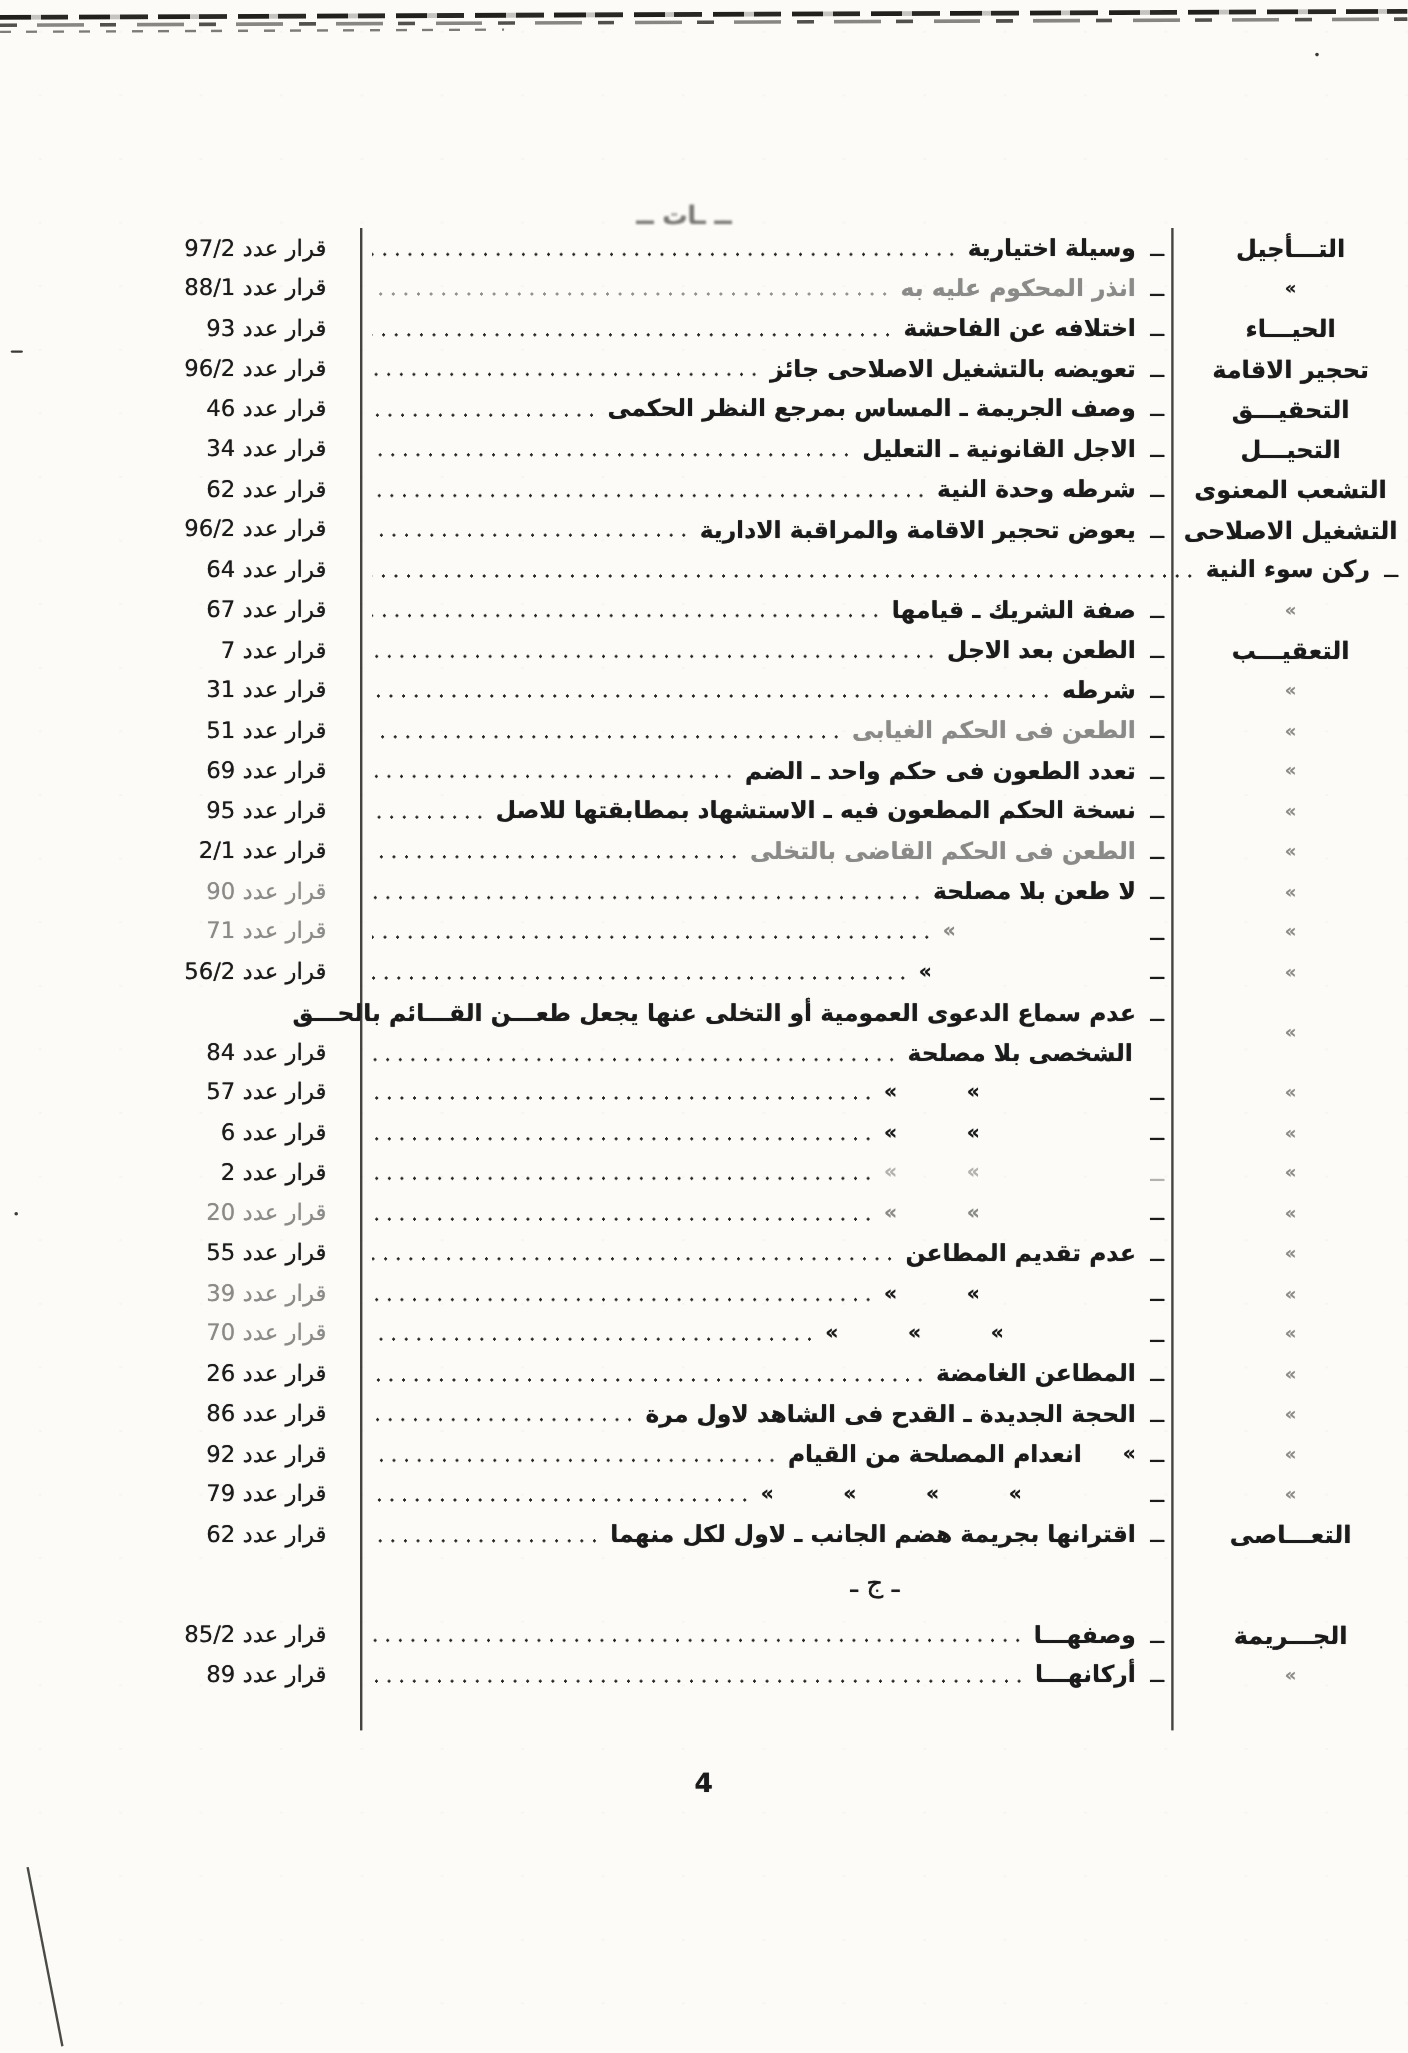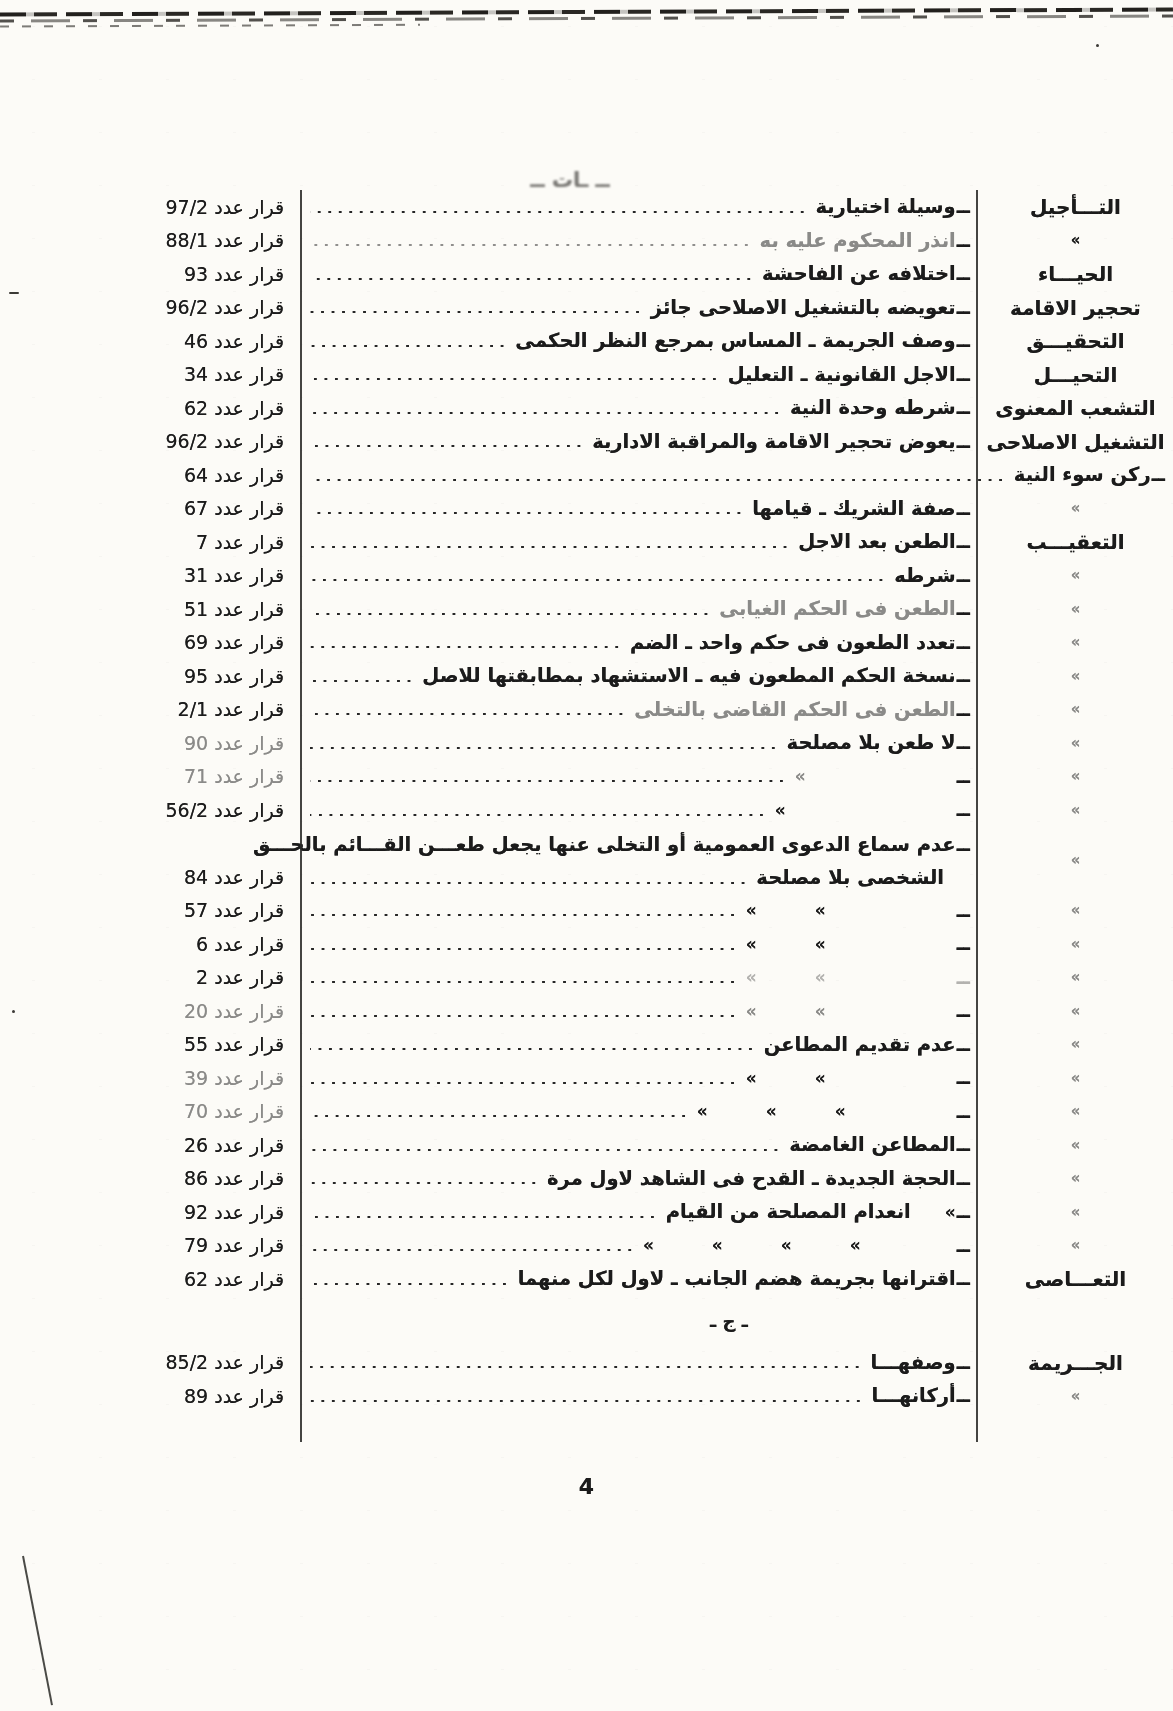--- a/index.html
+++ b/index.html
@@ -43,42 +43,42 @@
     font-weight:bold;font-size:20px;line-height:1.05;
     padding-top:2px;
   }
   .term-cell.small-ditto{font-size:15px;}
 
   .middle-cell{
     flex:1 1 auto;display:flex;align-items:center;
     padding-right:8px;padding-left:4px;
     font-size:19.5px;min-width:0;
   }
-  .middle-cell .dash{flex:0 0 auto;font-weight:bold;letter-spacing:-1px;margin-left:1px;}
+  .middle-cell .dash{flex:0 0 auto;font-weight:normal;letter-spacing:-1px;margin-left:12px;}
   .middle-cell .txt{flex:0 0 auto;white-space:nowrap;font-weight:bold;}
   .middle-cell .txt.bold{font-weight:bold;}
   .middle-cell .dit{flex:0 0 auto;word-spacing:52px;font-weight:bold;font-size:17px;}
   .spacer{flex:0 0 auto;}
   .dots{
     flex:1 1 auto;height:6px;align-self:center;margin:10px 8px 0 6px;
     background-image:radial-gradient(circle, #262626 1.15px, transparent 1.35px);
     background-size:10.5px 6px;background-repeat:repeat-x;background-position:right center;
   }
   .num-cell{
     width:205px;flex:0 0 205px;direction:rtl;text-align:right;
-    font-size:19px;padding-right:16px;box-sizing:border-box;white-space:nowrap;
+    font-size:19px;padding-right:28px;box-sizing:border-box;white-space:nowrap;
   }
 
   .two .middle-cell{display:block;padding-top:2px;}
   .two .middle-cell .ln{display:flex;align-items:center;height:33px;}
   .two .num-cell{align-self:flex-end;height:33px;line-height:33px;}
 
   .section-row{justify-content:center;}
   .section-row .label{
-    width:100%;text-align:center;font-weight:bold;font-size:18px;letter-spacing:4px;
+    width:100%;text-align:center;font-weight:normal;font-size:22px;letter-spacing:4px;
     padding-left:190px;box-sizing:border-box;
   }
 
   .fade{opacity:.5;filter:blur(.3px);}
   .fade2{opacity:.32;filter:blur(.55px);}
 
   .page-number{
     position:absolute;top:1474px;left:0;width:1173px;text-align:center;
     font-size:22px;font-weight:bold;
   }

